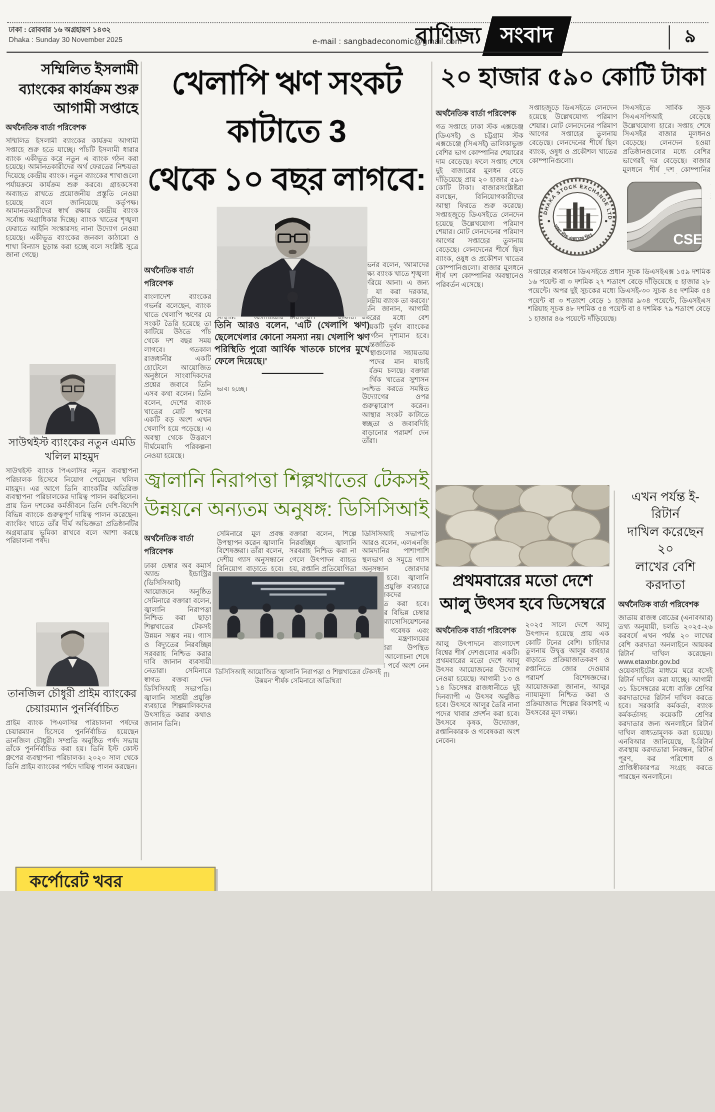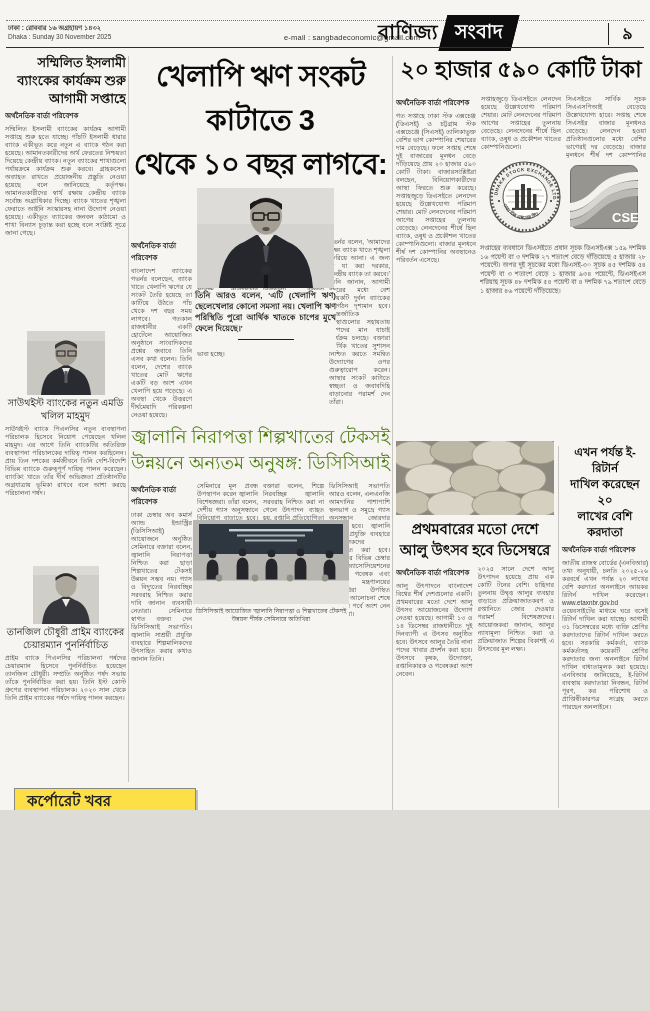--- a/index.html
+++ b/index.html
@@ -25,21 +25,21 @@
   .vrule{width:1px;background:#c7c5bf}
   
   .lc-head{font-size:13px;line-height:18px;font-weight:bold;text-align:right;color:#111}
   .pcap{font-size:9.5px;line-height:12.5px;font-weight:normal;text-align:center;color:#111}
   .pframe{margin:3px auto 2px auto;overflow:hidden;background:#c7c5c0}
   
   .main-head{font-size:29px;line-height:44px;font-weight:900;color:#0b0b0b;text-align:center;letter-spacing:-.5px}
   .mkt-head{font-size:22px;line-height:32px;font-weight:900;color:#0b0b0b;text-align:center}
   .en-head{font-size:18px;line-height:26px;font-weight:400;color:#4d7c0f;text-align:right}
   .po-head{font-size:14.5px;line-height:21px;font-weight:900;color:#0b0b0b;text-align:center}
-  .er-head{font-size:11.5px;line-height:16px;font-weight:700;color:#0b0b0b;text-align:center}
+  .er-head{font-size:11.5px;line-height:16px;font-weight:400;color:#0b0b0b;text-align:center}
   .overlay{position:absolute;background:#f6f5f1}
   .quote{font-size:8px;line-height:11px;font-weight:600;text-align:justify;color:#222}
   .quote-rule{width:56px;border-top:1.2px solid #222;margin:5px auto 0 auto}
   .ph-cap{font-size:6px;line-height:7.5px;color:#444;text-align:center}
   .logos-cap{font-size:6.4px;line-height:8.6px;text-align:justify;color:#3b3b3b}
   
   .corp-box{background:#fde047;border:1px solid #8a8881;box-shadow:2px 2px 0 #c2c0ba;display:flex;align-items:flex-start;padding-left:12px}
   .corp-title{font-size:15px;font-weight:900;color:#222}
   .photo{background:#c2c0bb;overflow:hidden}
   .cap{font-size:6.2px;line-height:8px;text-align:justify;color:#3b3b3b;overflow:hidden}

